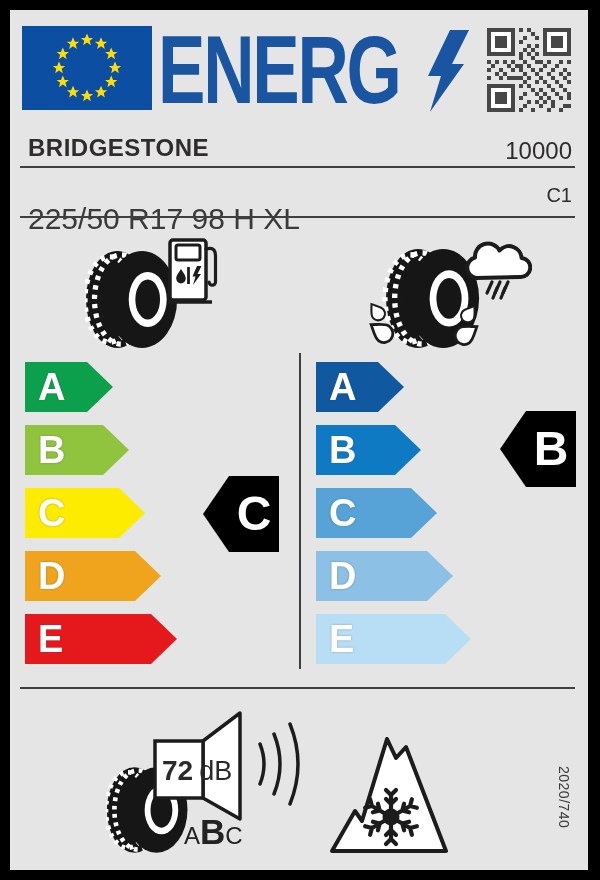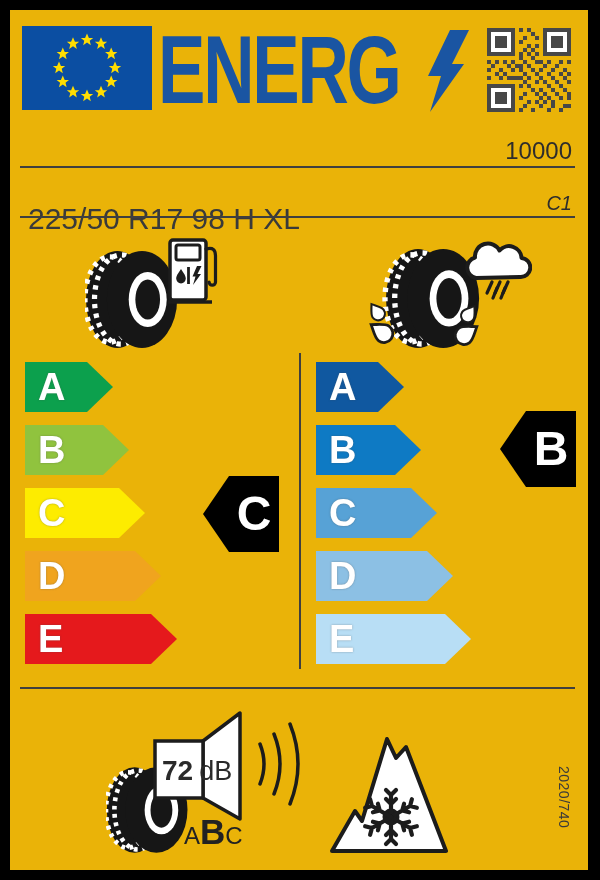--- a/index.html
+++ b/index.html
@@ -1,26 +1,26 @@
 <!DOCTYPE html>
 <html><head>
 <meta charset="utf-8">
 <style>
   html,body{margin:0;padding:0;background:#fff;}
-  #label{position:relative;width:600px;height:880px;background:#eab308;overflow:hidden;
+  #label{position:relative;width:600px;height:880px;background:#e5e5e5;overflow:hidden;
          font-family:"Liberation Sans","DejaVu Sans",sans-serif;color:#2e2d2c;}
   #frame{position:absolute;inset:0;border:10px solid #000;border-right-width:12px;z-index:50;pointer-events:none;}
   .abs{position:absolute;}
   .hline{position:absolute;left:20px;width:555px;height:2px;background:#3f3f3f;}
   #energ-text{position:absolute;left:158px;top:22px;font-size:96px;line-height:1;font-weight:bold;
               letter-spacing:-3px;transform:scaleX(.74);transform-origin:left top;}
   #brand{position:absolute;left:28px;top:134px;font-size:24px;font-weight:bold;letter-spacing:.5px;}
   #supplier-ref{position:absolute;right:28px;top:137px;font-size:24px;}
   #dimension{position:absolute;left:28px;top:178px;font-size:30px;color:#3a3a3a;margin-top:24px;}
-  #tyre-class{position:absolute;right:28px;top:192px;font-size:20px;font-style:italic;}
+  #tyre-class{position:absolute;right:28px;top:184px;font-size:20px;}
   .scale-arrow{position:absolute;height:50px;
     clip-path:polygon(0 0,calc(100% - 26px) 0,100% 50%,calc(100% - 26px) 100%,0 100%);
     filter:drop-shadow(0 0 1px rgba(120,120,120,.6));}
   .scale-arrow .grade{display:block;line-height:50px;padding-left:13px;font-size:38px;font-weight:bold;
     color:#fff;text-shadow:0 0 2px rgba(80,80,80,.5);}
   .rating-arrow{position:absolute;width:76px;height:76px;background:#000;
     clip-path:polygon(0 50%,26px 0,100% 0,100% 100%,26px 100%);}
   .rating-arrow .grade{display:block;line-height:76px;padding-left:26px;text-align:center;
     font-size:48px;font-weight:bold;color:#fff;}
   #divider{position:absolute;left:299px;top:353px;width:2px;height:316px;background:#3f3f3f;}
@@ -95,20 +95,21 @@
                M8 6h1v1h-1z M10 6h1v1h-1z M12 6h1v1h-1z M6 8h1v1h-1z M6 10h1v1h-1z M6 12h1v1h-1z M8 7h1v1h-1z M11 7h1v1h-1z
                M0 8h1v1h-1z M2 8h1v1h-1z M4 8h1v1h-1z M1 9h1v1h-1z M5 9h1v1h-1z M0 10h1v1h-1z M3 10h1v1h-1z M2 11h1v1h-1z M4 11h1v1h-1z M0 12h1v1h-1z M3 12h1v1h-1z M5 12h1v1h-1z
                M7 9h1v1h-1z M7 12h1v1h-1z M9 8h1v1h-1z M12 8h1v1h-1z M8 9h1v1h-1z M10 9h1v1h-1z M11 10h1v1h-1z M8 10h1v1h-1z M9 11h1v1h-1z M12 11h1v1h-1z M10 12h1v1h-1z M8 12h1v1h-1z
                M13 8h1v1h-1z M15 8h1v1h-1z M18 8h1v1h-1z M20 8h1v1h-1z M14 9h1v1h-1z M17 9h1v1h-1z M19 10h1v1h-1z M13 10h1v1h-1z M16 10h1v1h-1z M20 11h1v1h-1z M15 11h1v1h-1z M18 11h1v1h-1z M13 12h1v1h-1z M16 12h1v1h-1z M19 12h1v1h-1z
                M9 13h1v1h-1z M12 13h1v1h-1z M8 14h1v1h-1z M10 14h1v1h-1z M11 15h1v1h-1z M9 16h1v1h-1z M12 16h1v1h-1z M8 17h1v1h-1z M10 18h1v1h-1z M12 18h1v1h-1z M9 19h1v1h-1z M11 20h1v1h-1z M8 20h1v1h-1z
                M14 13h1v1h-1z M17 13h1v1h-1z M20 13h1v1h-1z M15 14h1v1h-1z M18 14h1v1h-1z M13 15h1v1h-1z M16 15h1v1h-1z M19 15h1v1h-1z M14 16h1v1h-1z M17 16h1v1h-1z M20 16h1v1h-1z
                M13 17h1v1h-1z M15 17h1v1h-1z M18 17h1v1h-1z M20 17h1v1h-1z M14 18h1v1h-1z M16 18h1v1h-1z M13 19h1v1h-1z M16 19h1v1h-1z M19 19h1v1h-1z M20 19h1v1h-1z M15 20h1v1h-1z M18 20h1v1h-1z"></path>
     </g>
   </svg>
 
+  <div id="brand">BRIDGESTONE</div>
   <div id="supplier-ref">10000</div>
   <div class="hline" style="top:166px"></div>
   <div id="dimension">225/50 R17 98 H XL</div>
   <div id="tyre-class">C1</div>
   <div class="hline" style="top:216px"></div>
 
   <svg class="abs" style="left:85px;top:250px" width="95" height="99" viewBox="0 0 100 104">
     <use href="#tire"></use>
   </svg>
 

